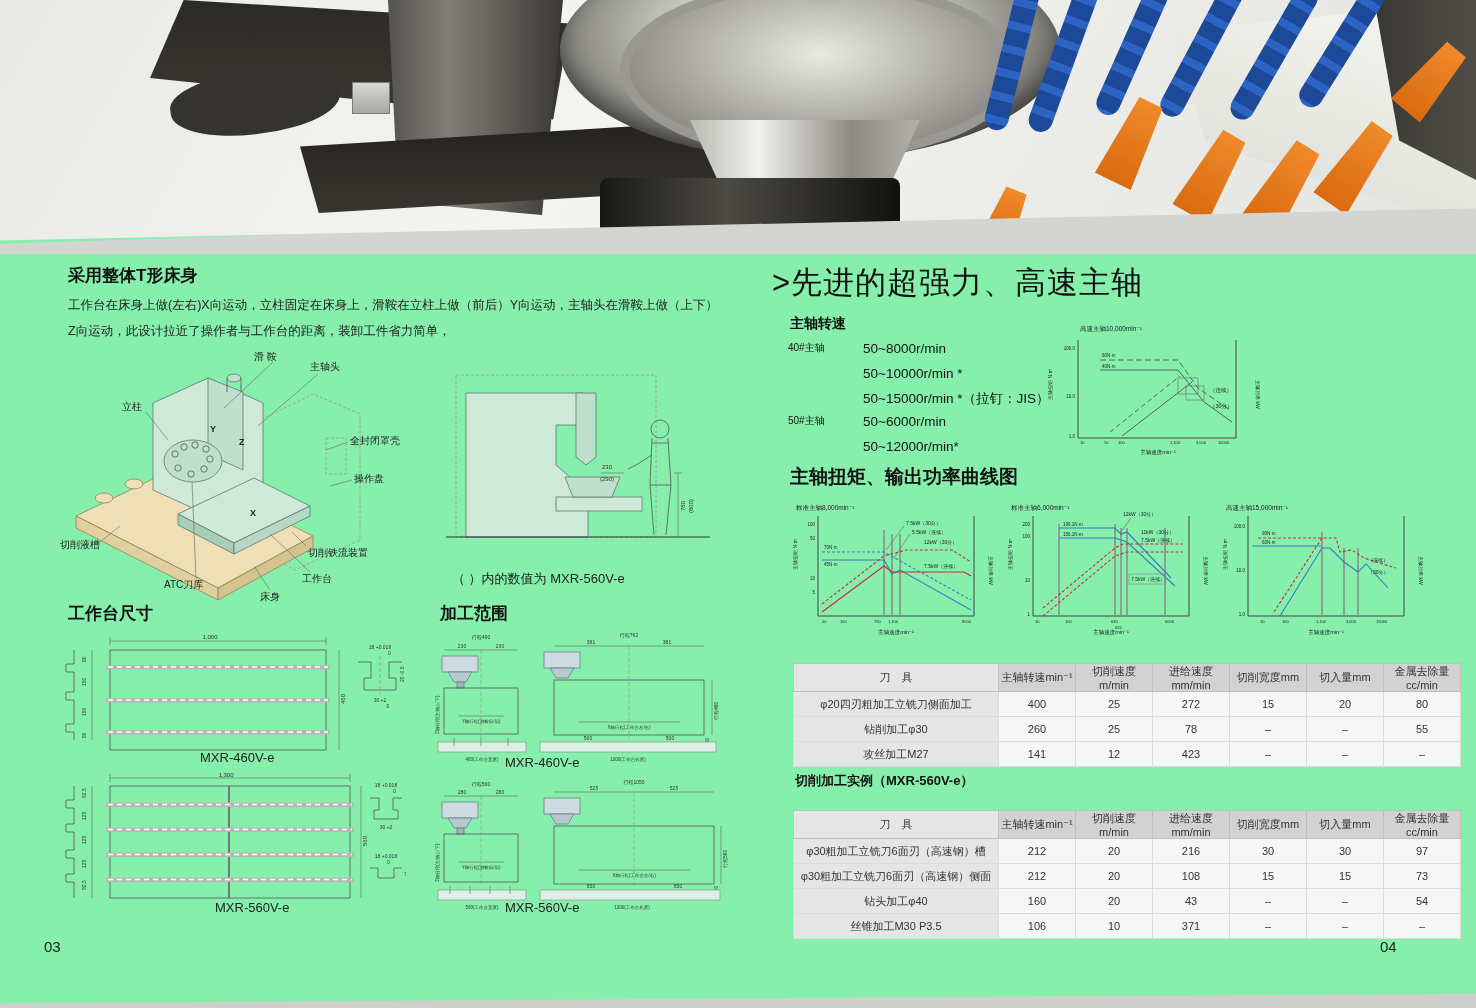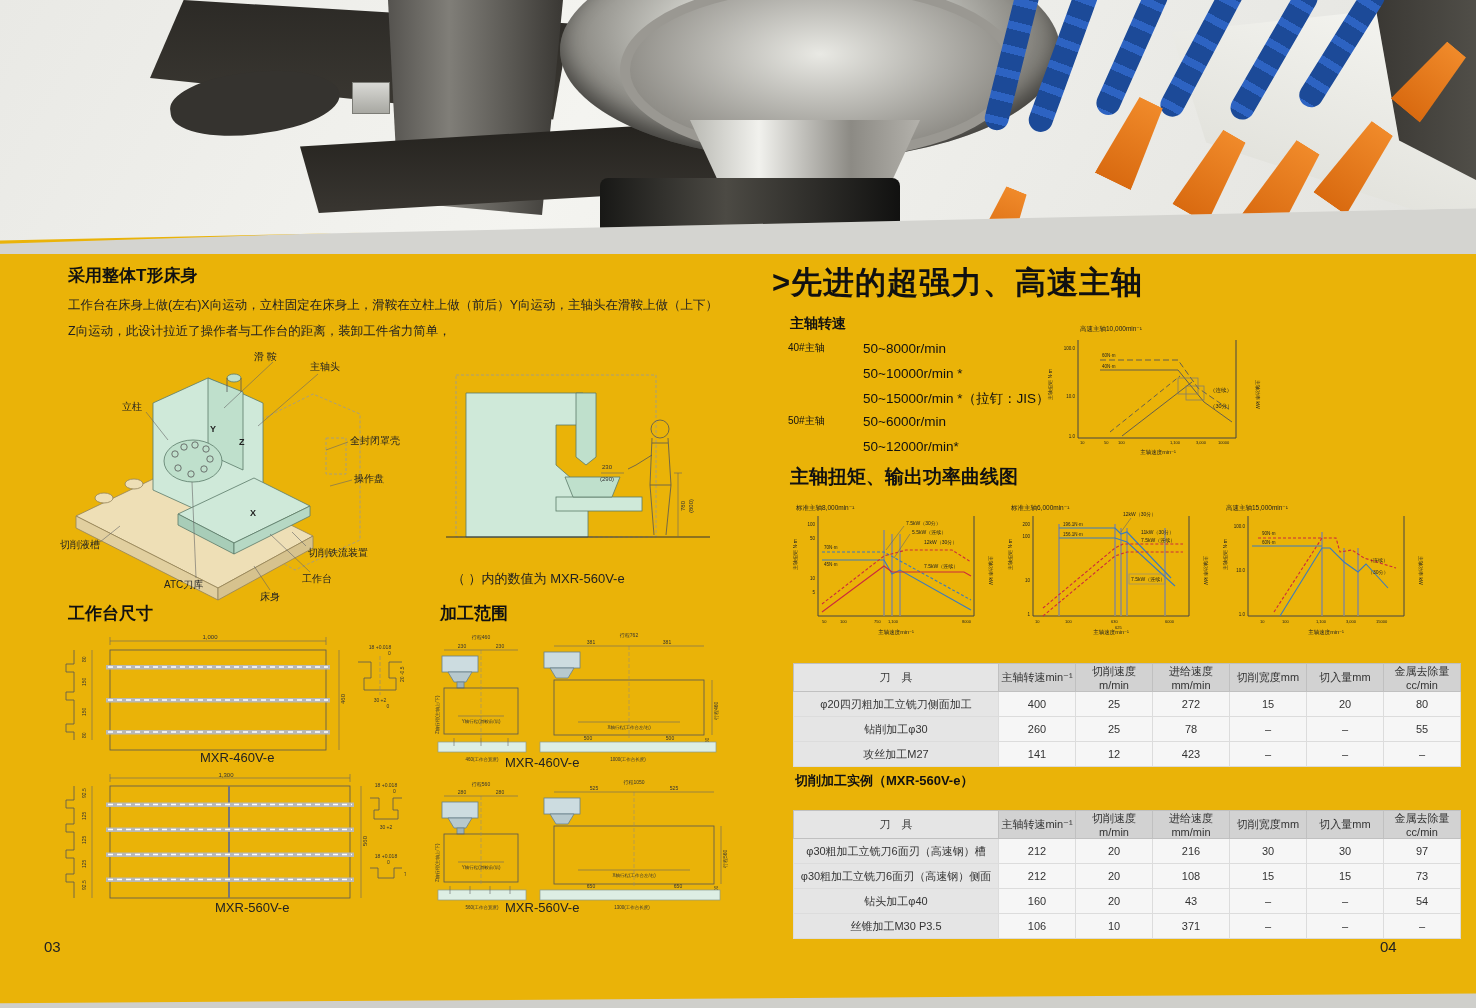--- a/index.html
+++ b/index.html
@@ -1,28 +1,28 @@
 <!DOCTYPE html>
 <html><head>
 <meta charset="utf-8">
 <style>
   html,body{margin:0;padding:0;background:#fff;}
-  #page{position:relative;width:1476px;height:1008px;background:#eab308;overflow:hidden;
+  #page{position:relative;width:1476px;height:1008px;background:#86efac;overflow:hidden;
         font-family:"Liberation Sans","DejaVu Sans",sans-serif;color:#222;}
   .abs{position:absolute;}
   
   #photo-gray{position:absolute;left:0;top:0;width:100%;height:254px;background:#d4d4d0;
               clip-path:polygon(0 96%,100% 77%,100% 100%,0 100%);}
   #photo{position:absolute;left:0;top:0;width:100%;height:248px;overflow:hidden;
          background:linear-gradient(120deg,#e9e9e5 0%,#f4f4f0 40%,#e3e3df 100%);
          clip-path:polygon(0 0,100% 0,100% 84%,0 97%);}
   .ph{position:absolute;}
   
   .h-sec{font-size:17px;font-weight:bold;color:#111;}
-  .h-big{font-size:31px;font-weight:bold;color:#111;letter-spacing:1px;}
+  .h-big{font-size:31px;font-weight:normal;color:#111;letter-spacing:1px;}
   .h-sub{font-size:14px;font-weight:bold;color:#111;}
   .h-mid{font-size:19px;font-weight:bold;color:#111;}
   .body-text{font-size:12.5px;line-height:26px;color:#222;width:656px;}
   .cap{font-size:13px;color:#222;}
   .pageno{font-size:15px;color:#222;}
   .spec-name{font-size:10px;color:#111;}
   .spec-val{font-size:13.5px;color:#111;}
   .tbl-title{font-size:13px;font-weight:bold;color:#111;}
   
   table.cut{border-collapse:collapse;width:668px;table-layout:fixed;}

